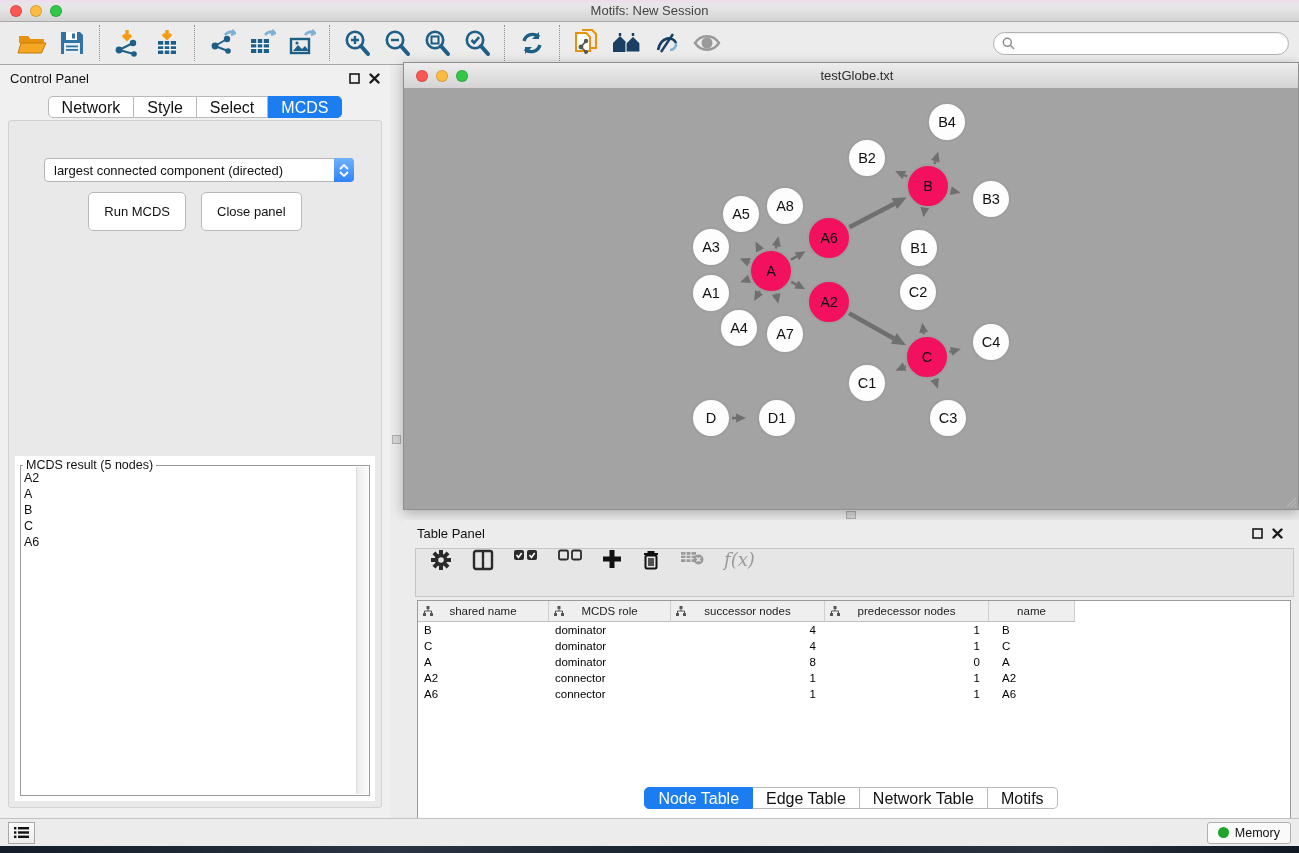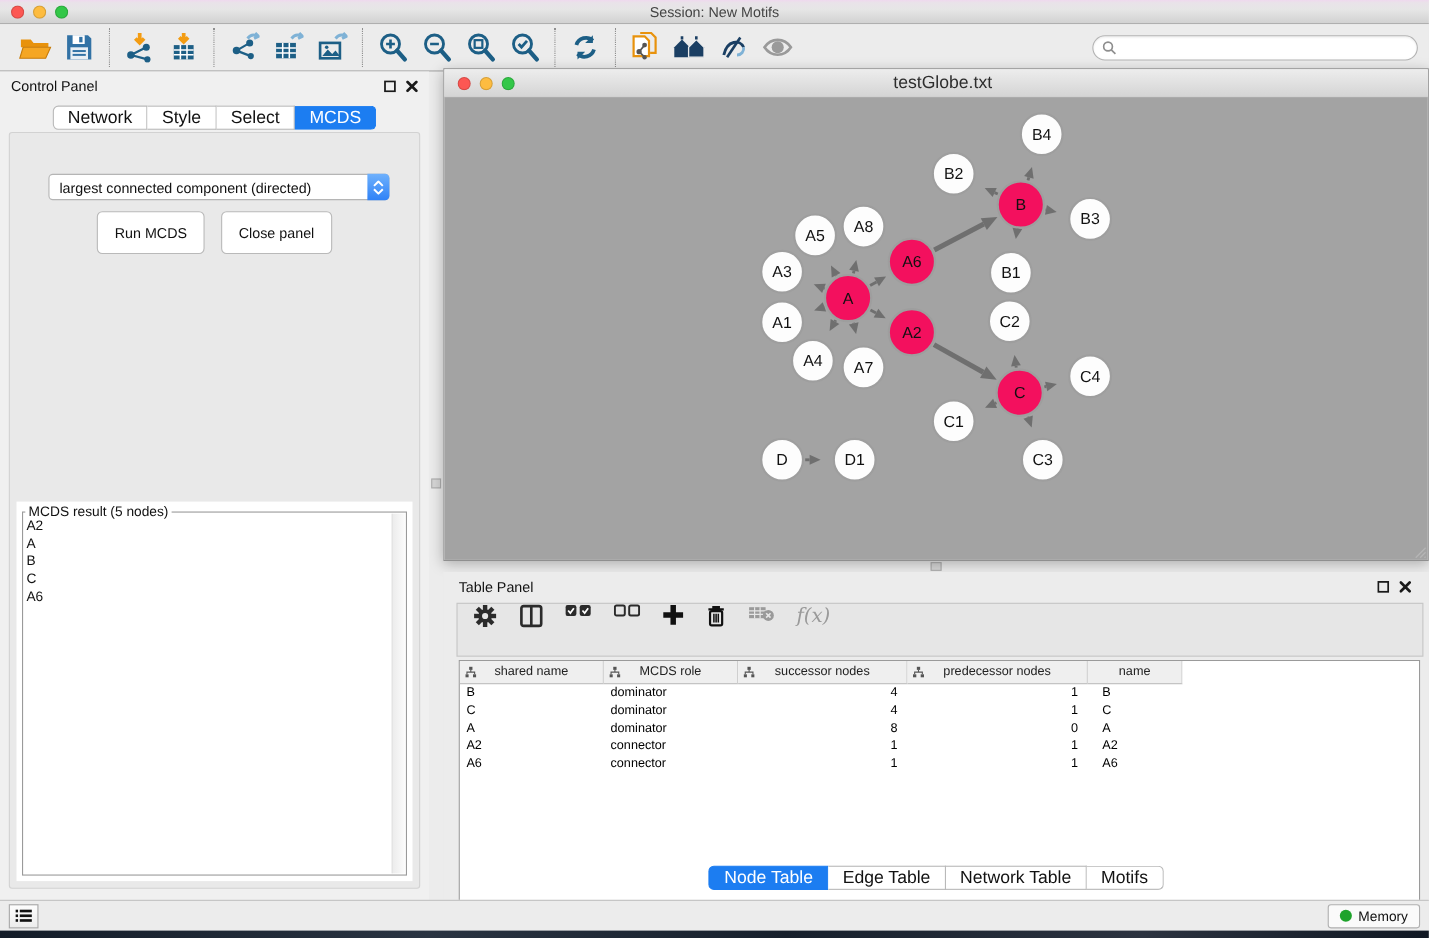--- a/index.html
+++ b/index.html
@@ -53,21 +53,21 @@
 
   
   .vsplit-handle { position:absolute; left:392px; top:500px; width:9px; height:9px; background:#d6d6d6; border:1px solid #aeaeae; }
   .hsplit-handle { position:absolute; left:846px; top:511px; width:10px; height:8px; background:#d6d6d6; border:1px solid #aeaeae; }
 
   
   .net-window { position:absolute; left:403px; top:62px; width:896px; height:448px; background:#fff;
     border:1px solid #8f8f8f; box-shadow:0 3px 12px rgba(0,0,0,.28); }
   .net-titlebar { position:absolute; left:0; top:0; right:0; height:26px;
     background:linear-gradient(#ededed,#d4d4d4); border-bottom:1px solid #a3a3a3; display:flex; align-items:center; }
-  .net-titlebar .title { position:absolute; left:0; right:0; text-align:center; font-size:16px; color:#2d2d2d;margin-left:12px; }
+  .net-titlebar .title { position:absolute; left:0; right:0; text-align:center; font-size:13px; color:#2d2d2d;margin-left:12px; }
   .net-canvas { position:absolute; left:0; top:26px; right:0; bottom:0; background:#a3a3a3; overflow:hidden; }
   .resize-grip { position:absolute; right:1px; bottom:1px; }
 
   
   .table-panel { position:absolute; left:403px; top:520px; right:0; bottom:35px; background:#ececec; }
   .tp-toolbar { position:absolute; left:12px; right:5px; top:28px; height:49px; background:#e6e6e6;
     border:1px solid #c6c6c6; display:flex; align-items:flex-start; gap:20px; padding-left:14px; }
   .tp-toolbar .ticon { display:flex; align-items:center; justify-content:center; }
   .fx-label { font-family:"DejaVu Serif", serif; font-style:italic; font-size:18px; color:#9a9a9a; }
   .tp-table { position:absolute; left:14px; right:8px; top:80px; height:238px; background:#fff; border:1px solid #9a9a9a; overflow:hidden; }
@@ -98,21 +98,21 @@
 </style>
 </head>
 <body>
 
 <div class="titlebar">
   <div class="lights">
     <span class="light red"></span>
     <span class="light yellow"></span>
     <span class="light green"></span>
   </div>
-  <div class="title">Session: New Motifs</div>
+  <div class="title">Motifs: New Session</div>
 </div>
 
 <div class="toolbar">
   <div class="tbtn">
     <svg width="30" height="26" viewBox="0 0 30 26">
       <path d="M2 6 h9 l2.5 3 H27 v4 H2 Z" fill="#e8920c"></path>
       <path d="M4 13 h25 l-4.5 10 H1 Z" fill="#f5a623" stroke="#c77b08" stroke-width="1"></path>
     </svg>
   </div>
   <div class="tbtn">

